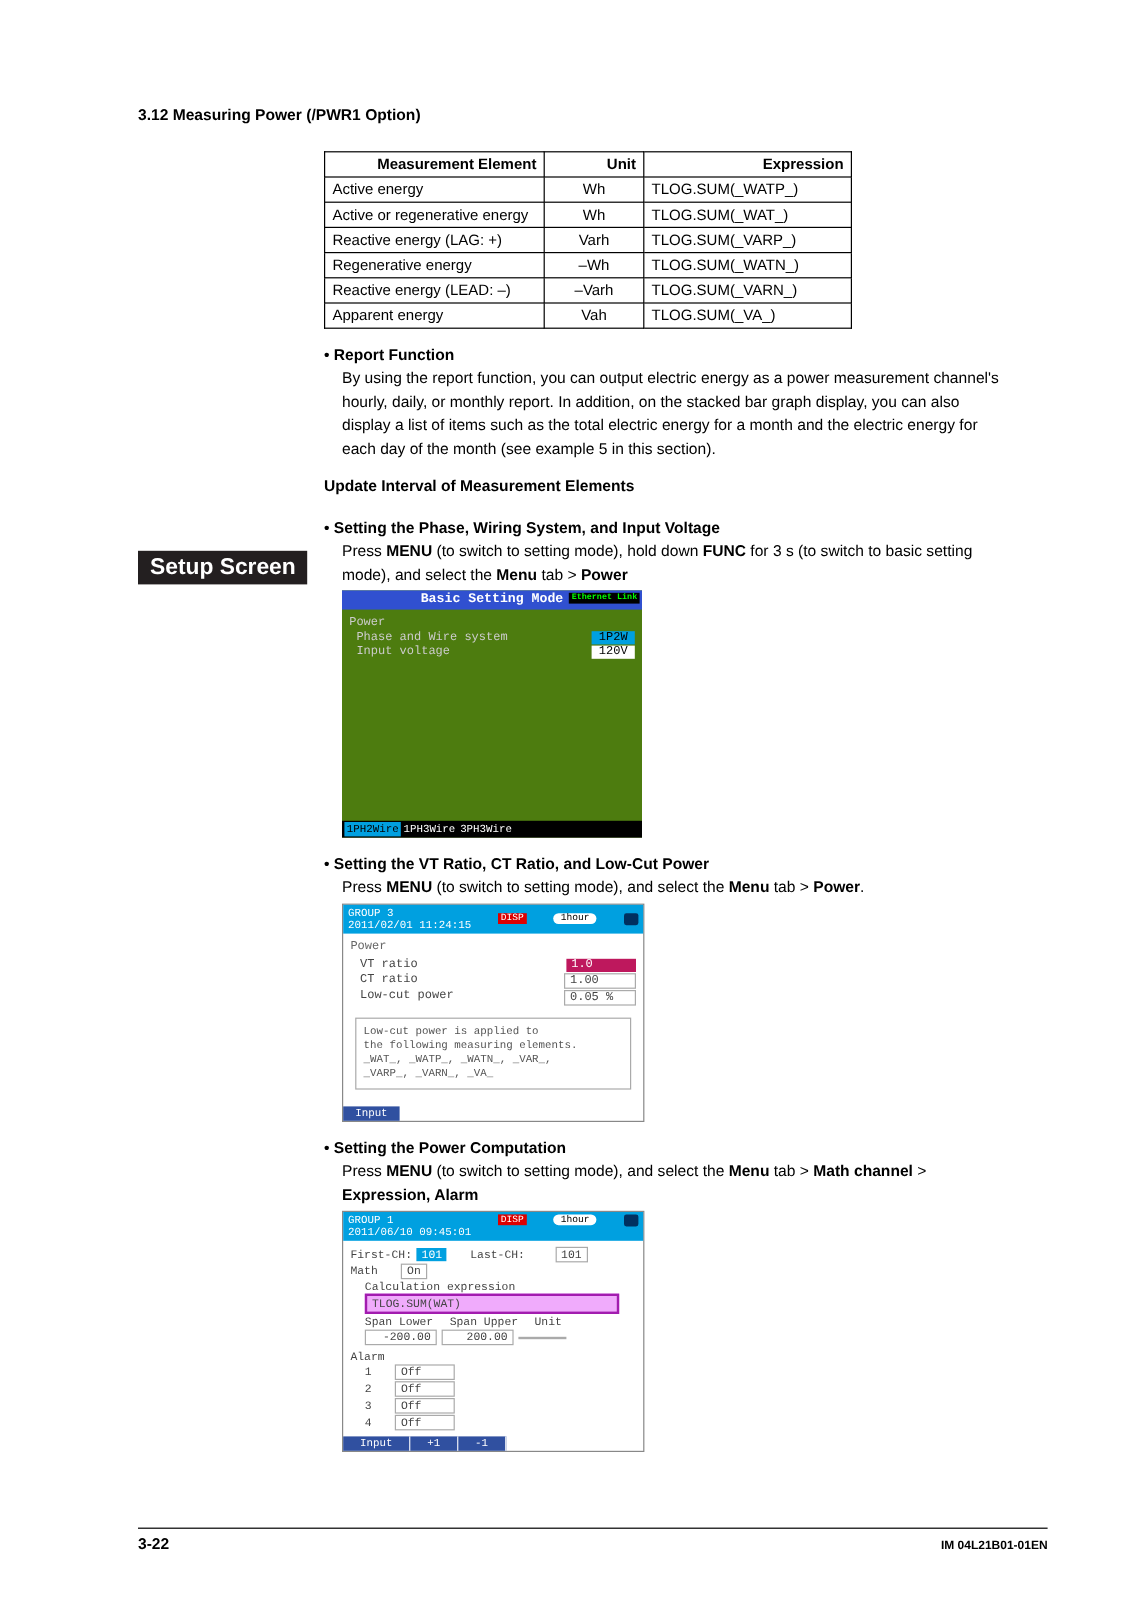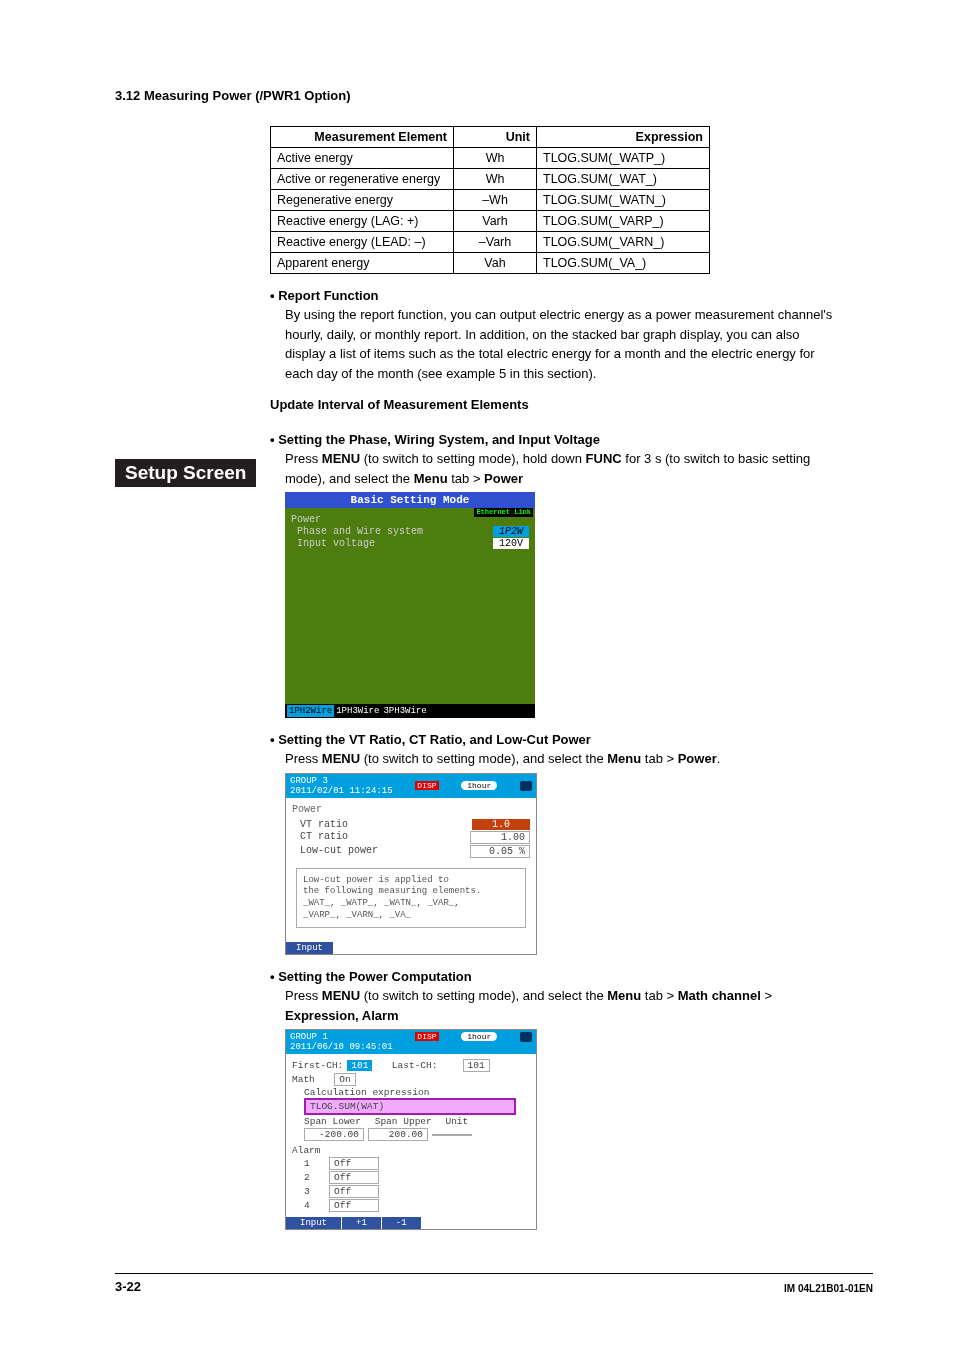--- a/index.html
+++ b/index.html
@@ -12,40 +12,40 @@
   .tbl th { text-align: right; font-weight: bold; }
   .tbl td.c { text-align: center; }
   .bullet-h { font-size: 13px; font-weight: bold; margin: 14px 0 2px 0; }
   .bullet-h::before { content: "•  "; }
   .para { font-size: 13px; line-height: 1.5; margin: 0 0 0 15px; }
   .subh { font-size: 13px; font-weight: bold; margin: 14px 0 2px 0; }
   .sidebar { position: absolute; top: 459px; left: 115px; background: #231f20; color: #fff; font-size: 19px; font-weight: bold; padding: 3px 10px; }
   .screenshot { margin: 4px 0 8px 15px; font-family: "Courier New", monospace; font-size: 10px; }
   .scr1 { width: 250px; background: #4d7c0f; color: #0f0; }
   .scr1 .titlebar { background: #3050d0; color: #fff; text-align: center; font-weight: bold; padding: 2px 0; font-size: 11px; position: relative; }
-  .scr1 .titlebar .eth { position: absolute; right: 2px; top: 16px; font-size: 7px; color: #0f0; background: #000; padding: 1px 2px; line-height: 1; }
+  .scr1 .titlebar .eth { position: absolute; right: 2px; top: 2px; font-size: 7px; color: #0f0; background: #000; padding: 1px 2px; line-height: 1; }
   .scr1 .body { padding: 6px 6px 50px 6px; min-height: 120px; color: #ccc; }
   .scr1 .body .lbl { color: #ccc; }
-  .scr1 .body .valsel { background: #00a0e0; color: #000; padding: 0 6px; font-style: italic; }
+  .scr1 .body .valsel { background: #00a0e0; color: #000; padding: 0 6px; }
   .scr1 .body .val { background: #fff; color: #000; padding: 0 6px; }
   .scr1 .row { display: flex; justify-content: space-between; margin: 1px 0; }
-  .scr1 .tabs { background: #000; color: #fff; font-size: 9px; padding: 2px; margin-top: 20px; }
+  .scr1 .tabs { background: #000; color: #fff; font-size: 9px; padding: 2px; }
   .scr1 .tabs span { padding: 1px 2px; }
   .scr1 .tabs .sel { background: #00a0e0; color: #000; }
 
   .scr2 { width: 250px; background: #fff; border: 1px solid #888; }
   .scr2 .top { background: #00a0e0; color: #fff; font-size: 9px; padding: 2px 4px; display: flex; justify-content: space-between; align-items: center; }
   .scr2 .top .badge { background: #d00; color: #fff; padding: 0 2px; font-size: 8px; }
   .scr2 .top .pill { background: #fff; color: #000; padding: 0 6px; border-radius: 6px; font-size: 8px; }
   .scr2 .top .cam { width: 12px; height: 10px; background: #003060; display: inline-block; border-radius: 2px; position: relative; }
   .scr2 .body { padding: 6px; color: #444; font-size: 10px; }
   .scr2 .body .sect { color: #666; margin-bottom: 4px; }
   .scr2 .body .row { display: flex; justify-content: space-between; margin: 1px 0; padding-left: 8px; }
-  .scr2 .body .valsel { background: #c2410c; color: #fff; padding: 0 4px; min-width: 50px; text-align: center; display: inline-block; }
-  .scr2 .body .val { border: 1px solid #aaa; padding: 0 4px; min-width: 50px; text-align: right; display: inline-block; background: #fff; }
+  .scr2 .body .valsel { background: #be185d; color: #fff; padding: 0 4px; min-width: 50px; text-align: left; display: inline-block; }
+  .scr2 .body .val { border: 1px solid #aaa; padding: 0 4px; min-width: 50px; text-align: left; display: inline-block; background: #fff; }
   .scr2 .note { border: 1px solid #aaa; margin: 10px 4px 4px 4px; padding: 6px; font-size: 9px; color: #555; line-height: 1.3; }
   .scr2 .btmtab { background: #3050a0; color: #fff; font-size: 9px; display: inline-block; padding: 1px 10px; margin-top: 4px; }
 
   .scr3 { width: 250px; background: #fff; border: 1px solid #888; }
   .scr3 .top { background: #00a0e0; color: #fff; font-size: 9px; padding: 2px 4px; display: flex; justify-content: space-between; align-items: flex-start; }
   .scr3 .top .badge { background: #d00; color: #fff; padding: 0 2px; font-size: 8px; }
   .scr3 .top .pill { background: #fff; color: #000; padding: 0 6px; border-radius: 6px; font-size: 8px; }
   .scr3 .top .cam { width: 12px; height: 10px; background: #003060; display: inline-block; border-radius: 2px; }
   .scr3 .body { padding: 4px 6px; color: #444; font-size: 9.5px; }
   .scr3 .body .row { display: flex; align-items: center; gap: 4px; margin: 1px 0; }
@@ -80,28 +80,28 @@
             <td>Active energy</td>
             <td class="c">Wh</td>
             <td>TLOG.SUM(_WATP_)</td>
           </tr>
           <tr>
             <td>Active or regenerative energy</td>
             <td class="c">Wh</td>
             <td>TLOG.SUM(_WAT_)</td>
           </tr>
           <tr>
+            <td>Reactive energy (LAG: +)</td>
+            <td class="c">Varh</td>
+            <td>TLOG.SUM(_VARP_)</td>
+          </tr>
+          <tr>
             <td>Regenerative energy</td>
             <td class="c">–Wh</td>
             <td>TLOG.SUM(_WATN_)</td>
-          </tr>
-          <tr>
-            <td>Reactive energy (LAG: +)</td>
-            <td class="c">Varh</td>
-            <td>TLOG.SUM(_VARP_)</td>
           </tr>
           <tr>
             <td>Reactive energy (LEAD: –)</td>
             <td class="c">–Varh</td>
             <td>TLOG.SUM(_VARN_)</td>
           </tr>
           <tr>
             <td>Apparent energy</td>
             <td class="c">Vah</td>
             <td>TLOG.SUM(_VA_)</td>

